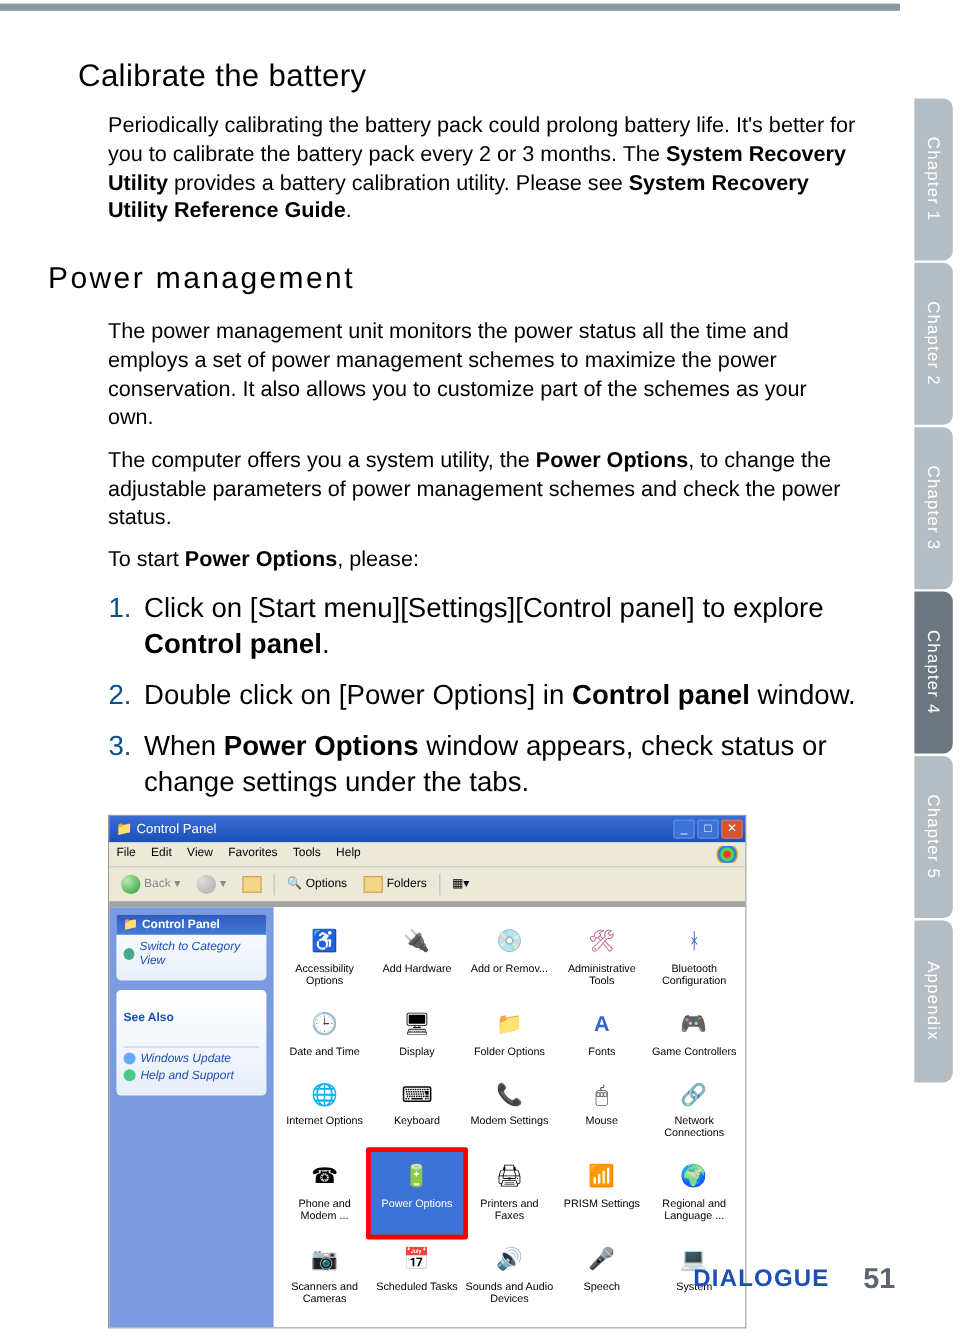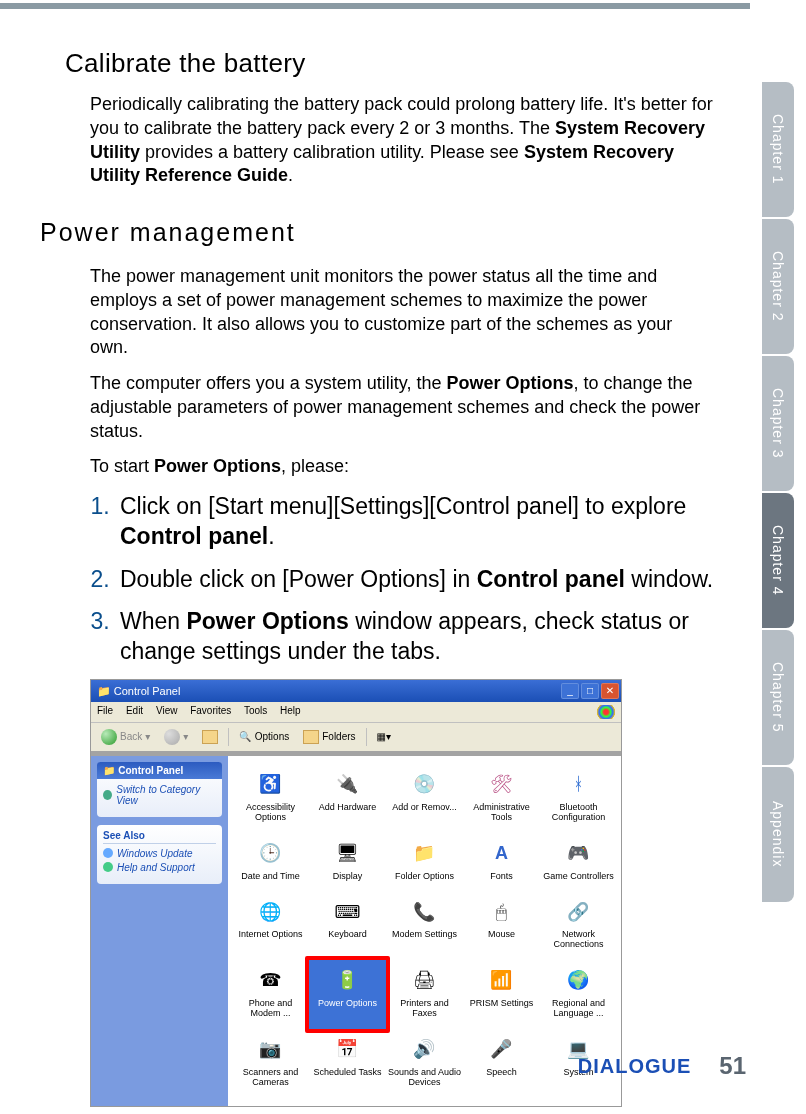--- a/index.html
+++ b/index.html
@@ -148,23 +148,24 @@
     align-items: center;
     gap: 4px;
     margin: 3px 0;
     font-style: italic;
   }
   .dot-ic { width:10px; height:10px; border-radius:50%; display:inline-block; }
   .see-also-head {
     color: #1b4fb5;
     font-weight: bold;
     border-bottom: 1px solid #c0d0e8;
-    padding-bottom: 2px;
+    padding-bottom: 18px;
     margin-bottom: 4px;
     font-size: 10px;
+    margin-top: 13px;
   }
   .icon-grid {
     flex: 1;
     padding: 8px 4px;
   }
   .row {
     display: flex;
   }
   .cell {
     width: 75px;

